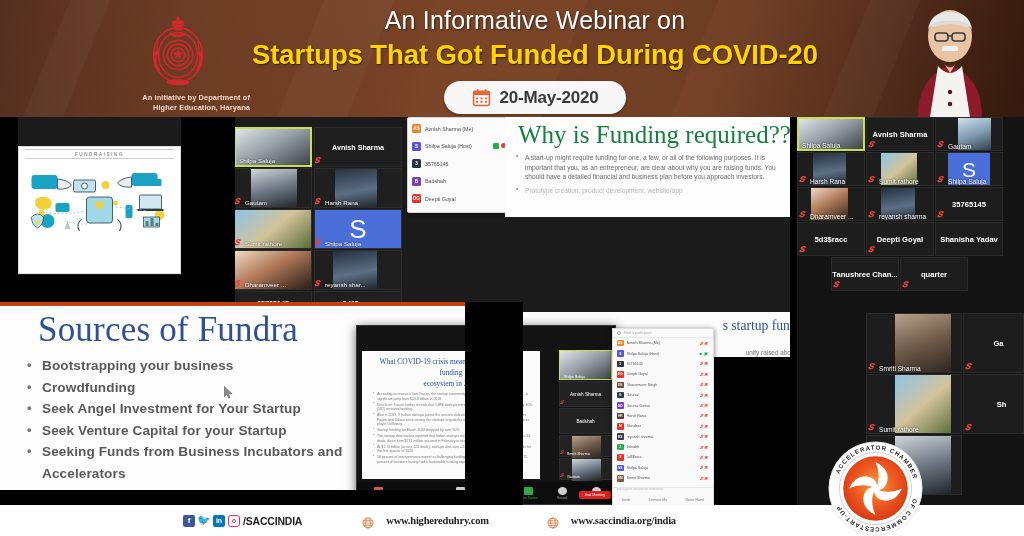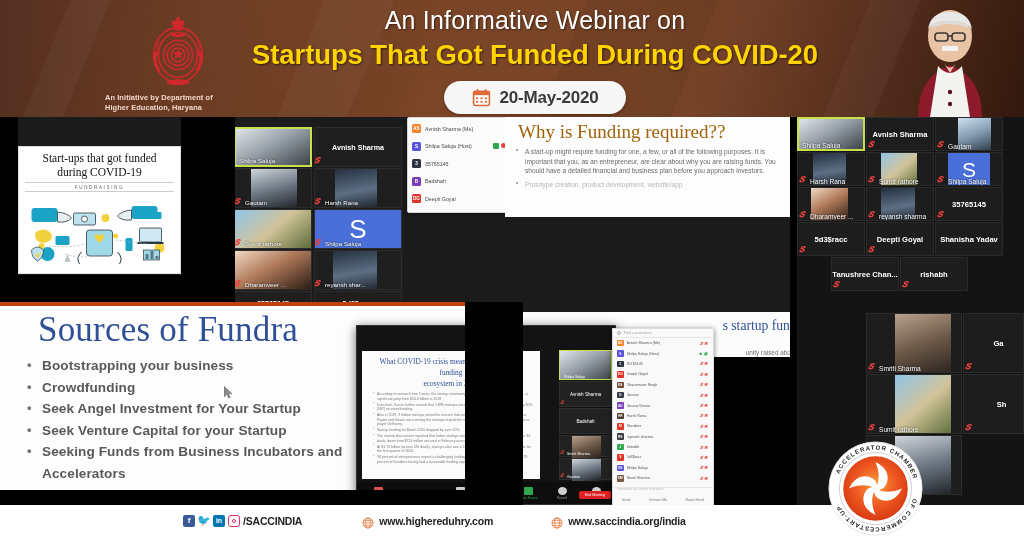--- a/index.html
+++ b/index.html
@@ -13,21 +13,21 @@
       linear-gradient(115deg, rgba(255,255,255,0.05) 0%, rgba(0,0,0,0.12) 40%, rgba(255,255,255,0.04) 70%, rgba(0,0,0,0.15) 100%),
       linear-gradient(100deg,#4b2414 0%,#6e3a20 18%,#8a4d2b 42%,#7a4122 62%,#5c2f1a 82%,#3d1d10 100%);
     overflow:hidden; }
   .banner .streak { position:absolute; background:rgba(255,255,255,0.035);
     transform:skewX(-22deg); }
   .s1 { left:300px; top:-40px; width:70px; height:200px; }
   .s2 { left:560px; top:-30px; width:130px; height:200px; background:rgba(0,0,0,0.06)!important; }
   .s3 { left:840px; top:-20px; width:50px; height:190px; }
   .s4 { left:40px;  top:-20px; width:40px;  height:190px; }
 
-  .emblem-wrap { position:absolute; left:105px; top:12px; width:145px; text-align:left; }
+  .emblem-wrap { position:absolute; left:105px; top:12px; width:145px; text-align:right; }
   .emblem { width:78px; height:78px; margin:0 auto; position:relative; }
   .emblem svg { display:block; }
   .emblem-cap { margin-top:3px; color:#f3d9cb; font-size:7.4px; line-height:9.5px;
     font-weight:700; letter-spacing:.1px; }
 
   .head-titles { position:absolute; left:250px; top:6px; width:570px; text-align:center; }
   .head-l1 { color:#ffffff; font-size:25px; font-weight:400; letter-spacing:.2px;
     text-shadow:1px 1px 2px rgba(0,0,0,.5); }
   .head-l2 { color:#ffd400; font-size:27.5px; font-weight:800; letter-spacing:-.1px;
     margin-top:4px; text-shadow:1px 1px 2px rgba(0,0,0,.55); }
@@ -99,21 +99,21 @@
   .plist .av { width:9px; height:9px; border-radius:1.5px; flex:0 0 9px;
     display:flex; align-items:center; justify-content:center; color:#fff; font-size:4.6px; font-weight:700; }
   .plist .pn { color:#4a4a4a; font-size:5.3px; white-space:nowrap; flex:1; }
   .plist .pico { display:flex; gap:2px; }
   .plist .dotg { width:6px;height:6px;background:#2fa84f;border-radius:1px; }
   .plist .dotr { width:5px;height:5px;background:#e8413a;border-radius:50%; }
 
   
   .slide-why { position:absolute; left:505px; top:0px; width:285px; height:100px;
     background:#fdfdfd; }
-  .slide-why h2 { font-family:"Liberation Serif", serif; color:#a16207; font-size:19px;
+  .slide-why h2 { font-family:"Liberation Serif", serif; color:#15803d; font-size:25px;
     font-weight:400; padding:4px 0 0 13px; white-space:nowrap; }
   .slide-why p { color:#6a6a6a; font-size:6.6px; line-height:9.6px; padding:4px 14px 0 20px;
     position:relative; }
   .slide-why p:before { content:"•"; position:absolute; left:11px; top:2px; color:#888; }
   .slide-why .fade { color:#b6b6b6; }
 
   
   .slide-bg2 { position:absolute; left:522px; top:195px; width:300px; height:190px;
     background:#fcfcfc; }
   .slide-bg2 .t { font-family:"Liberation Serif", serif; color:#2f4f96; font-size:13.6px;
@@ -184,21 +184,21 @@
   .foot-inner { display:flex; align-items:center; height:31px; padding-left:183px; gap:0; }
   .soc { display:flex; align-items:center; gap:3px; }
   .sicon { width:12px; height:12px; border-radius:2px; display:flex; align-items:center;
     justify-content:center; color:#fff; font-size:8px; font-weight:700; }
   .fb { background:#3b5998; }
   .tw { background:#fff; color:#1da1f2!important; font-size:11px; }
   .li { background:#0077b5; font-size:7px; }
   .ig { background:#fff; border:1.6px solid #e1306c; border-radius:3px; }
   .ig i { display:block; width:4px;height:4px;border:1.2px solid #e1306c;border-radius:50%; }
   .handle { color:#222; font-size:10.5px; font-weight:600; letter-spacing:-.2px; }
-  .wlink { display:flex; align-items:flex-start; gap:5px; }
+  .wlink { display:flex; align-items:flex-start; gap:12px;font-family:Liberation Serif, serif; }
   .globe { width:12px; height:12px; }
   .wtxt { color:#222; font-size:10.5px; font-weight:600; letter-spacing:-.2px; }
 
   .sacc-logo { position:absolute; left:828px; top:441px; width:95px; height:95px; }
 
   .edge-black { position:absolute; background:#000; }
 </style>
 </head>
 <body>
 
@@ -280,24 +280,20 @@
         <path d="M50 63 q6 9 12 0 l-6 10z" fill="#e8c4a4"></path>
         <circle cx="56" cy="92" r="2.2" fill="#5a1420"></circle>
         <circle cx="56" cy="104" r="2.2" fill="#5a1420"></circle>
       </svg>
     </div>
   </div>
 
   <div class="screen">
 
     <div class="slide-tl">
-      <div class="tl-head">
-        <div>Start-ups that got funded</div>
-        <div>during COVID-19</div>
-      </div>
       <div class="tl-sub">FUNDRAISING</div>
       <div class="fundgfx">
         <svg viewBox="0 0 160 72" width="161" height="72">
           <g fill="#1aa3c4">
             <rect x="12" y="14" width="26" height="14" rx="3"></rect>
             <rect x="112" y="12" width="26" height="13" rx="3"></rect>
           </g>
           <g fill="#e9eef1" stroke="#2b3a42" stroke-width="0.8">
             <path d="M38 18 q10 1 14 6 q-4 5 -14 4z"></path>
             <path d="M112 16 q-10 1 -14 6 q4 5 14 4z"></path>
@@ -667,21 +663,21 @@
       </div>
       <div class="gtile ctrn" style="left:138px;top:105px;width:68px;height:34px;">
         <span class="cnm">Shanisha Yadav</span>
       </div>
 
       <div class="gtile ctrn" style="left:34px;top:140px;width:68px;height:34px;">
         <span class="cnm">Tanushree  Chan...</span>
         <div class="gmute">𝑺</div>
       </div>
       <div class="gtile ctrn" style="left:103px;top:140px;width:68px;height:34px;">
-        <span class="cnm">rishabh</span>
+        <span class="cnm">quarter</span>
         <div class="gmute">𝑺</div>
       </div>
 
       <div class="gtile" style="left:69px;top:196px;width:96px;height:60px;">
         <div class="p-face1" style="position:absolute;left:28px;top:0;width:56px;height:60px;"></div>
         <div class="gnm">Smriti Sharma</div>
         <div class="gmute">𝑺</div>
       </div>
       <div class="gtile ctrn" style="left:166px;top:196px;width:61px;height:60px;">
         <span class="cnm" style="margin-left:10px">Ga</span>

